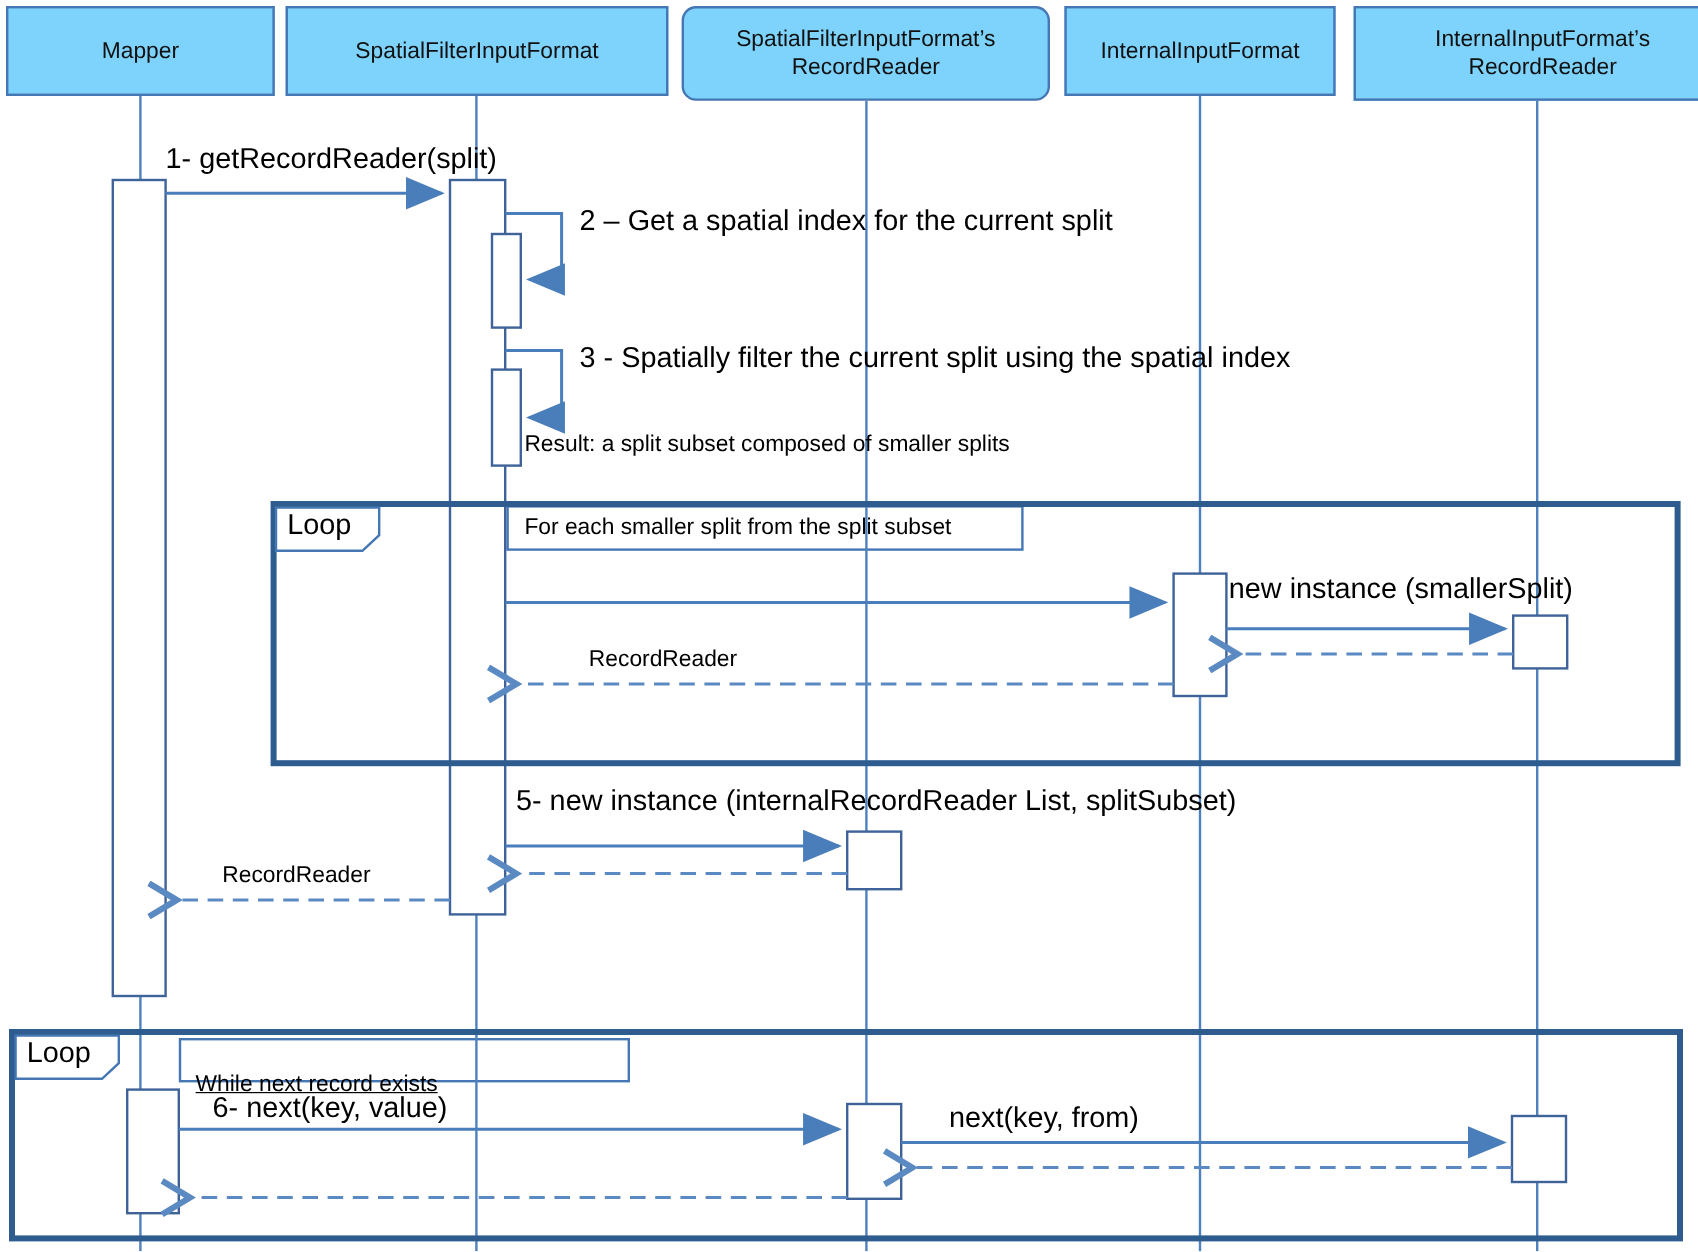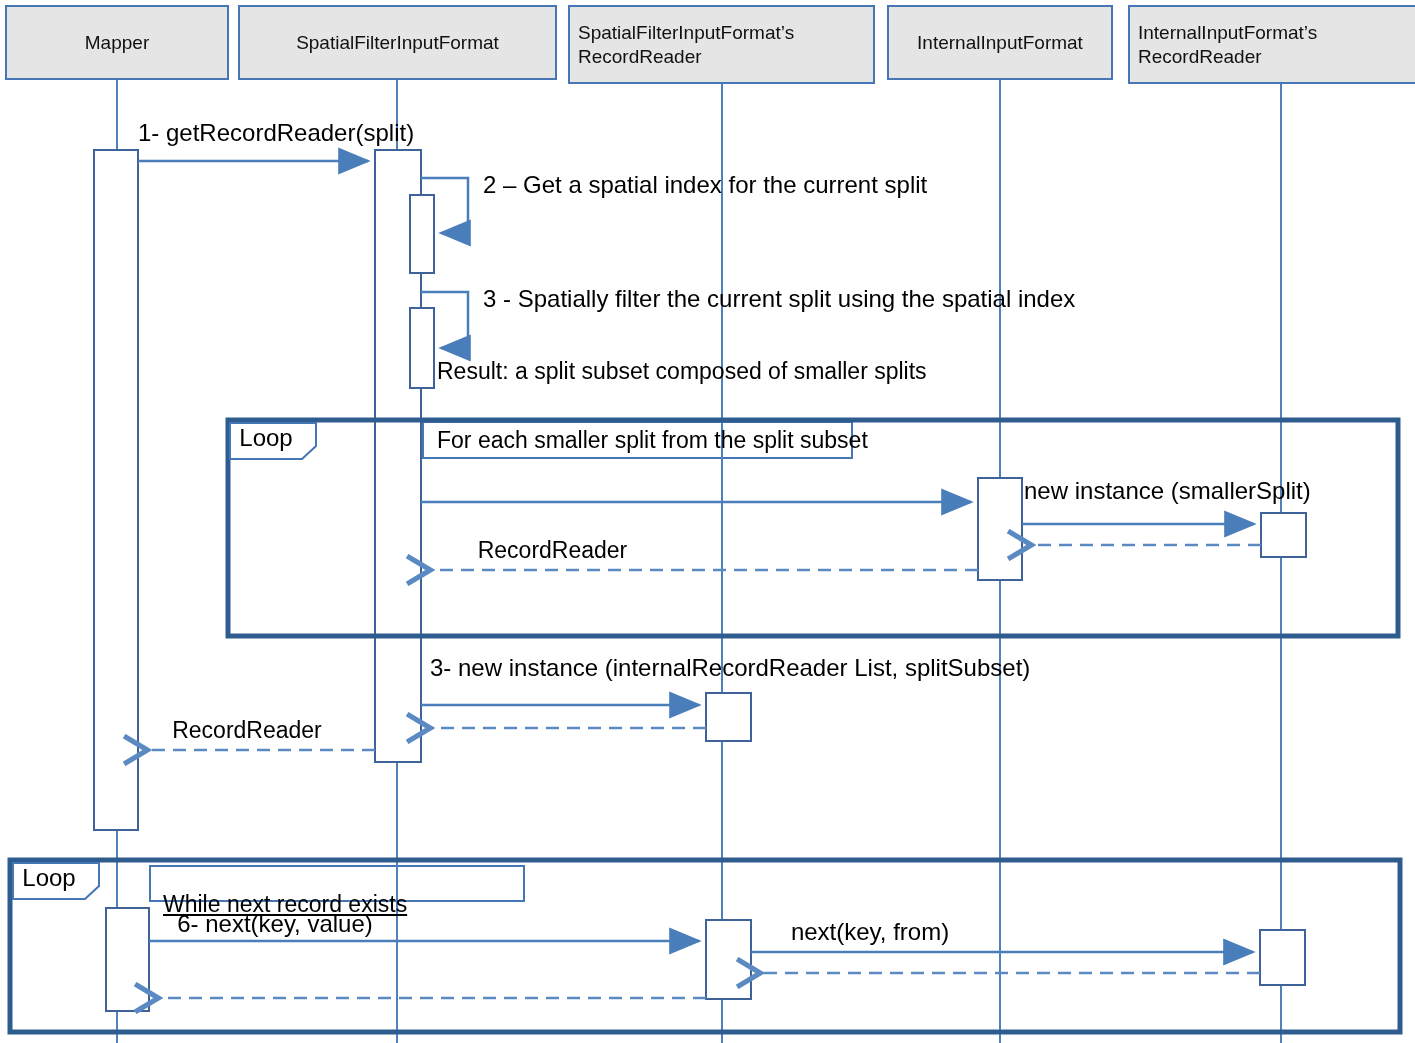--- a/index.html
+++ b/index.html
@@ -3,26 +3,26 @@
 <meta charset="utf-8">
 <style>
   html,body { margin:0; padding:0; background:#fff; }
   #stage {
     position:relative; width:1415px; height:1043px; background:#fff;
     font-family:"Liberation Sans", sans-serif; color:#000; overflow:hidden;
   }
   #diagram-svg { position:absolute; left:0; top:0; }
   .participant {
     position:absolute; box-sizing:border-box;
-    background:#e5e5e5; border:2px solid #4577b4;
+    background:#7dd3fc; border:2px solid #4577b4;
     display:flex; align-items:center; justify-content:center;
-    text-align:left; font-size:19px; line-height:24px; color:#111;
+    text-align:center; font-size:19px; line-height:24px; color:#111;
     padding:0 8px;
   }
-  .lbl { position:absolute; font-size:23px; line-height:22px; white-space:nowrap; color:#000; }
+  .lbl { position:absolute; font-size:19px; line-height:22px; white-space:nowrap; color:#000; }
   .bold { font-weight:normal; font-size:24px; }
   .ctr { text-align:center; }
 </style>
 </head>
 <body>
 
 <div id="stage">
 
   <svg id="diagram-svg" width="1415" height="1043" viewBox="0 0 1415 1043">
     <defs>
@@ -86,36 +86,36 @@
       <line x1="978" y1="570" x2="428" y2="570" marker-end="url(#arrow-open)"></line>
       <line x1="706" y1="728" x2="428" y2="728" marker-end="url(#arrow-open)"></line>
       <line x1="375" y1="750" x2="145" y2="750" marker-end="url(#arrow-open)"></line>
       <line x1="1260" y1="973" x2="758" y2="973" marker-end="url(#arrow-open)"></line>
       <line x1="706" y1="998" x2="156" y2="998" marker-end="url(#arrow-open)"></line>
     </g>
   </svg>
 
   <div class="participant" style="left:5px; top:5px; width:224px; height:75px;">Mapper</div>
   <div class="participant" style="left:238px; top:5px; width:319px; height:75px;">SpatialFilterInputFormat</div>
-  <div class="participant" style="left:568px; top:5px; width:307px; height:79px;">SpatialFilterInputFormat’s RecordReader</div>
+  <div class="participant" style="left:568px; top:5px; width:307px; height:79px;border-radius:12px;">SpatialFilterInputFormat’s RecordReader</div>
   <div class="participant" style="left:887px; top:5px; width:226px; height:75px;">InternalInputFormat</div>
   <div class="participant" style="left:1128px; top:5px; width:315px; height:79px;">InternalInputFormat’s RecordReader</div>
 
   <div class="lbl bold ctr" style="left:138px; top:122px; width:240px;">1- getRecordReader(split)</div>
   <div class="lbl bold" style="left:483px; top:174px;">2 – Get a spatial index for the current split</div>
   <div class="lbl bold" style="left:483px; top:288px;">3 - Spatially filter the current split using the spatial index</div>
   <div class="lbl" style="left:437px; top:360px;">Result: a split subset composed of smaller splits</div>
 
   <div class="lbl bold ctr" style="left:230px; top:427px; width:72px;">Loop</div>
   <div class="lbl" style="left:437px; top:429px;">For each smaller split from the split subset</div>
 
   <div class="lbl bold ctr" style="left:1024px; top:480px; width:272px;">new instance (smallerSplit)</div>
   <div class="lbl ctr" style="left:470px; top:539px; width:165px;">RecordReader</div>
 
-  <div class="lbl bold ctr" style="left:430px; top:657px; width:550px;">3- new instance (internalRecordReader List, splitSubset)</div>
+  <div class="lbl bold ctr" style="left:430px; top:657px; width:550px;">5- new instance (internalRecordReader List, splitSubset)</div>
   <div class="lbl ctr" style="left:172px; top:719px; width:150px;">RecordReader</div>
 
   <div class="lbl bold ctr" style="left:13px; top:867px; width:72px;">Loop</div>
   <div class="lbl" style="left:163px; top:893px;text-decoration:underline;">While next record exists</div>
 
   <div class="lbl bold ctr" style="left:160px; top:913px; width:230px;">6- next(key, value)</div>
   <div class="lbl bold ctr" style="left:775px; top:921px; width:190px;">next(key, from)</div>
 
 </div>
 

